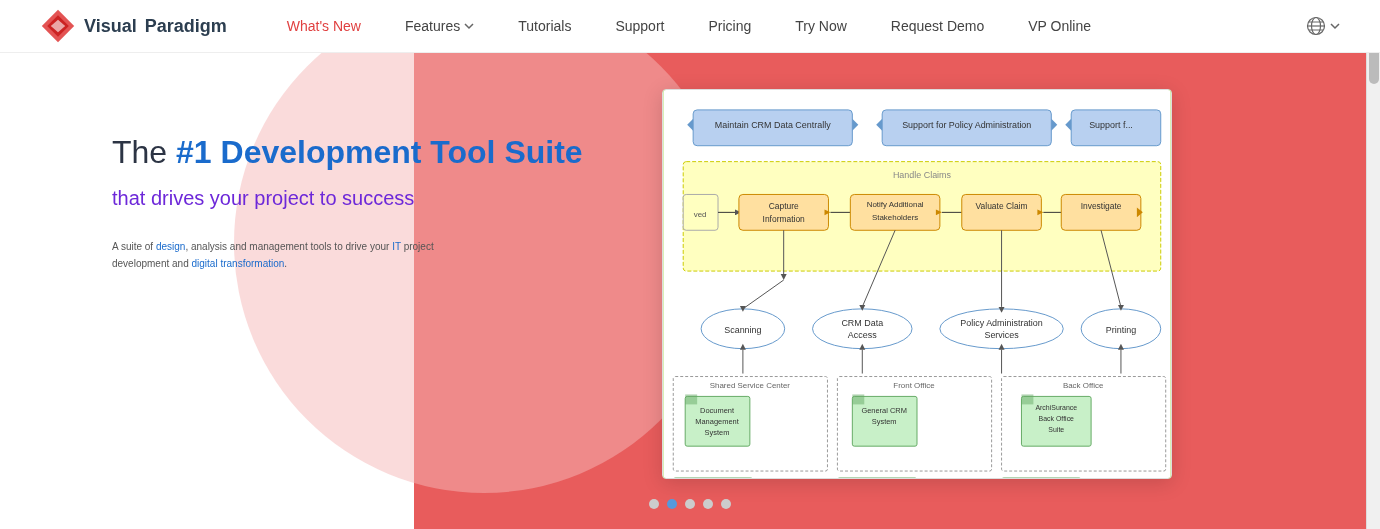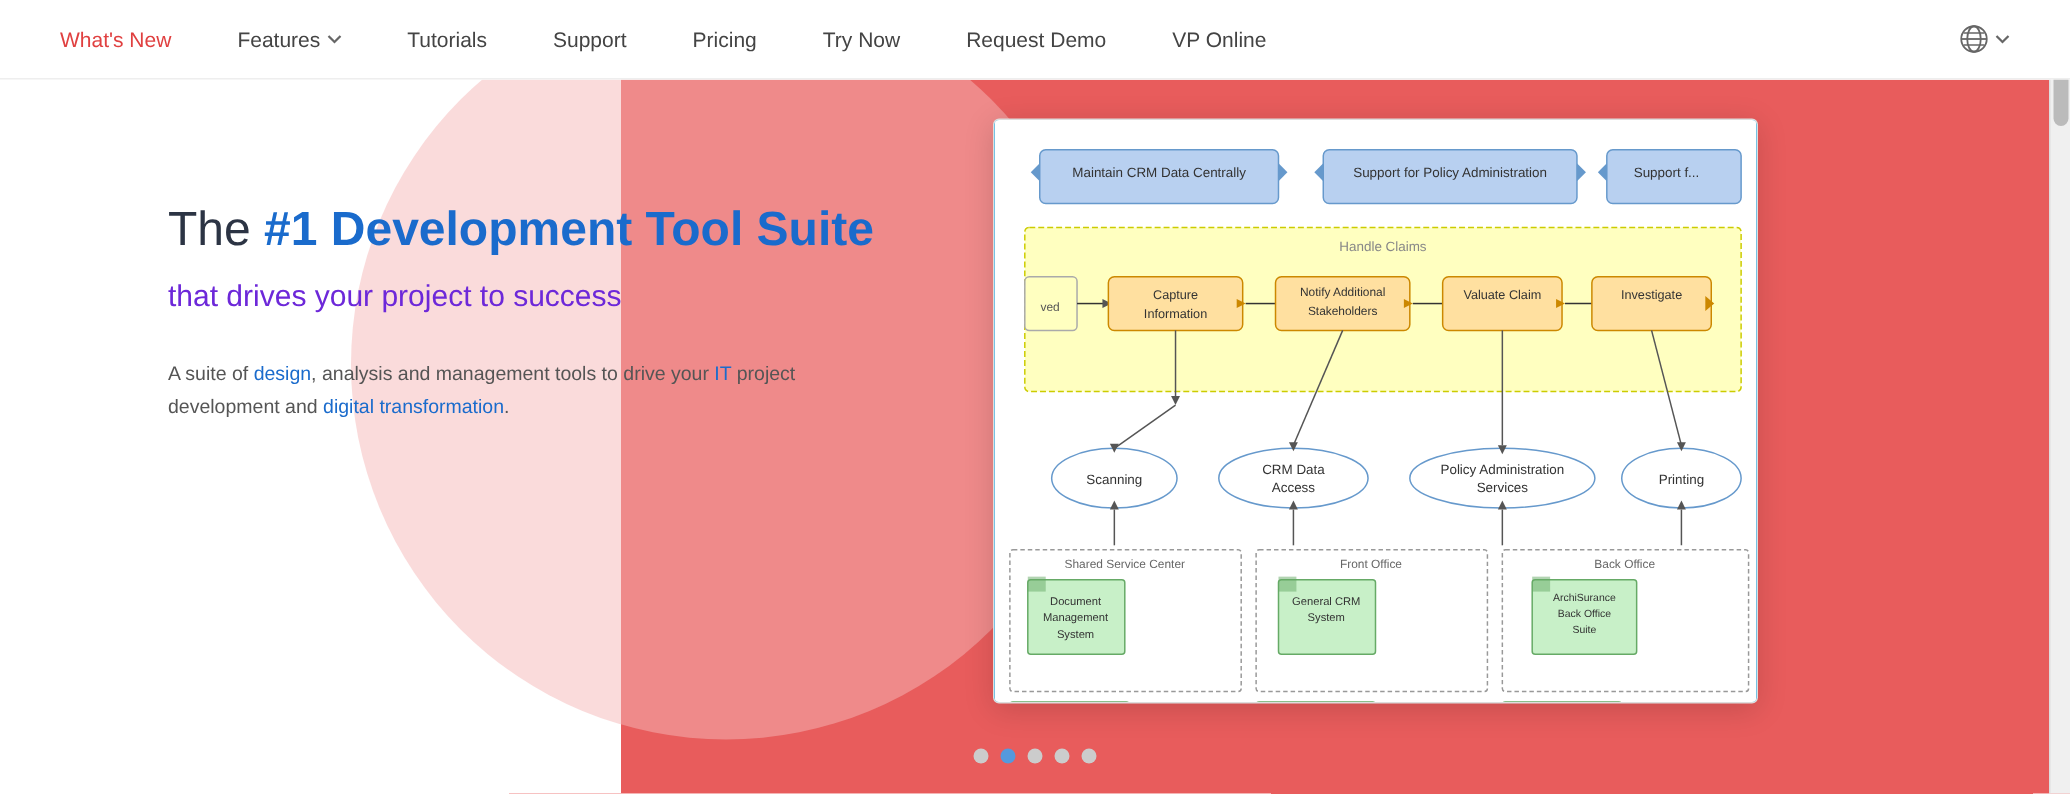--- a/index.html
+++ b/index.html
@@ -116,21 +116,21 @@
       color: #1a6bcc;
       font-weight: 700;
     }
     .hero-subtitle {
       font-size: 20px;
       color: #6d28d9;
       margin-bottom: 28px;
       font-weight: 400;
     }
     .hero-desc {
-      font-size: 13px;
+      font-size: 10px;
       color: #555;
       line-height: 1.7;
       max-width: 500px;
     }
     .hero-desc a {
       color: #1a6bcc;
       text-decoration: none;
     }
 
     
@@ -138,27 +138,27 @@
       position: relative;
       z-index: 2;
       width: 52%;
       display: flex;
       align-items: flex-start;
       padding-top: 20px;
       padding-right: 0;
     }
 
     .diagram-frame {
-      background: #0ea5e9;
+      background: #84cc16;
       border: 1px solid #ddd;
       border-radius: 4px;
       width: 510px;
       height: 390px;
       overflow: hidden;
-      margin-top: 6px;
+      margin-top: 16px;
       box-shadow: 0 4px 20px rgba(0,0,0,0.15);
       position: relative;
     }
 
     
     .diagram-svg {
       width: 100%;
       height: 100%;
     }
 
@@ -199,20 +199,29 @@
       background: #bbb;
       border-radius: 5px;
       margin: 2px auto;
       margin-top: 4px;
     }
   </style>
 </head>
 <body>
 
 <nav>
+  <div class="logo">
+    <svg class="logo-diamond" viewBox="0 0 40 40">
+      <polygon points="20,2 38,20 20,38 2,20" fill="#e04040" opacity="0.9"></polygon>
+      <polygon points="20,8 32,20 20,32 8,20" fill="#cc2222"></polygon>
+      <polygon points="20,13 28,20 20,27 12,20" fill="#fff" opacity="0.6"></polygon>
+    </svg>
+    <span class="logo-text">Visual</span>
+    <span class="logo-text">Paradigm</span>
+  </div>
 
   <div class="nav-links">
     <a class="nav-link active">What's New</a>
     <a class="nav-link nav-link-with-arrow">
       <span>Features</span>
       <svg width="10" height="7" viewBox="0 0 10 7">
           <path d="M1 1l4 4 4-4" stroke="#666" stroke-width="1.5" fill="none"></path>
         </svg>
     </a>
     <a class="nav-link">Tutorials</a>

